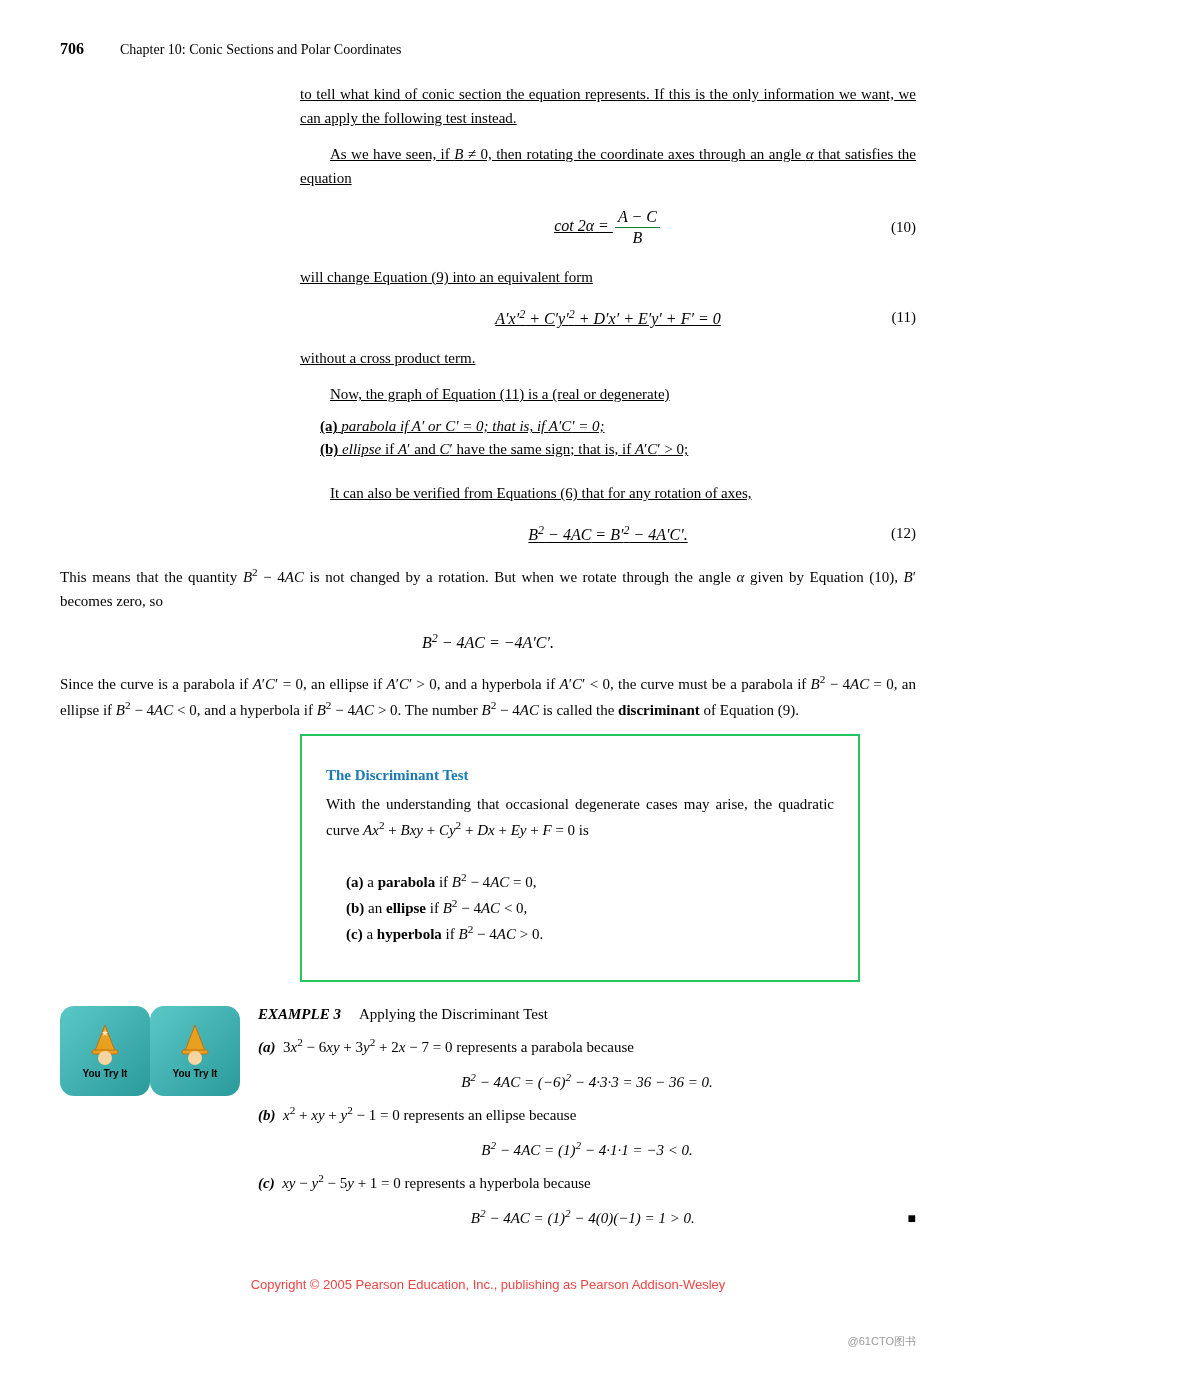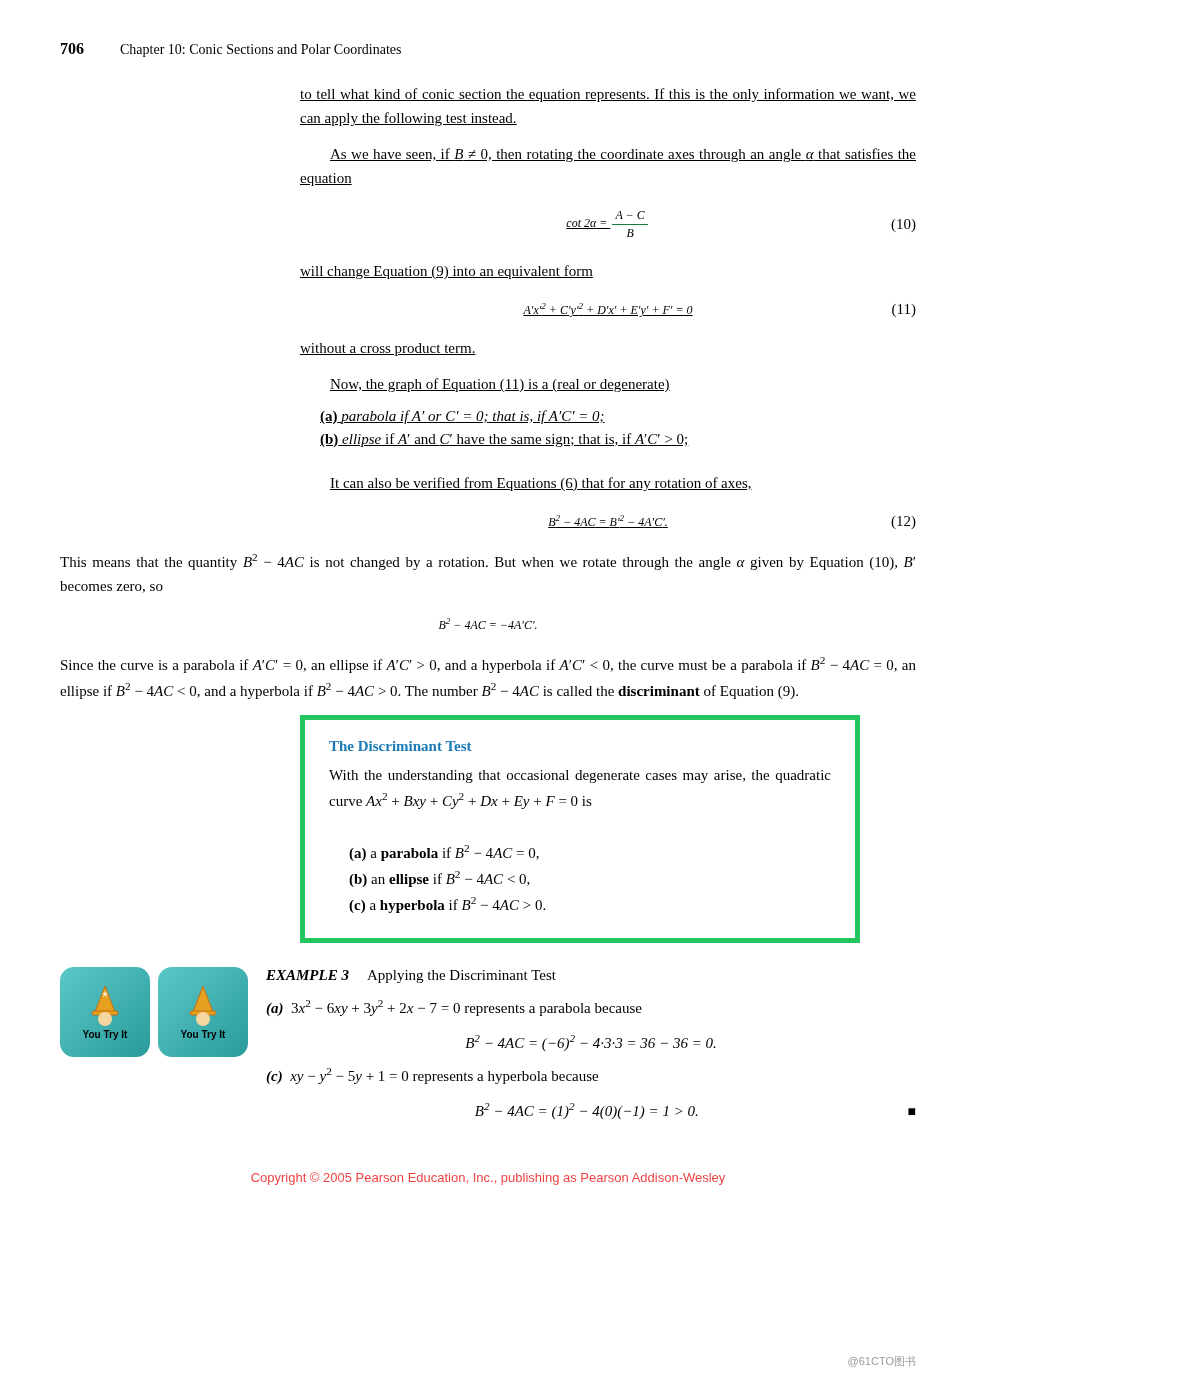--- a/index.html
+++ b/index.html
@@ -61,56 +61,55 @@
       position: relative;
     }
 
     .equation-number {
       position: absolute;
       right: 0;
     }
 
     .equation-content {
       font-style: italic;
-      font-size: 12px;
+      font-size: 16px;
     }
 
     .list-item {
       margin-bottom: 6px;
       margin-left: 20px;
     }
 
     .list-item-label {
       font-weight: bold;
     }
 
     .discriminant-box {
-      border: 5px solid #22c55e;
-      padding: 18px 24px;
+      border: 2px solid #22c55e;
+      padding: 31px 24px;
       margin: 8px 0;
       margin-left: 240px;
       max-width: 560px;
     }
 
     .discriminant-title {
       color: #1a7ab5;
       font-weight: bold;
       font-size: 15px;
       margin-bottom: 8px;
     }
 
     .example-section {
       margin-top: 24px;
       display: flex;
       align-items: flex-start;
     }
 
     .you-try-it-icons {
       display: flex;
-      gap: 8px;
       margin-right: 18px;
       flex-shrink: 0;
     }
 
     .you-try-it-icon {
       width: 90px;
       height: 90px;
       background: linear-gradient(135deg, #5bc8c8 0%, #2a9a9a 100%);
       border-radius: 14px;
       display: flex;
@@ -160,21 +159,21 @@
       text-align: center;
       margin-top: 30px;
       padding-top: 10px;
       color: #ef4444;
       font-size: 13px;
       font-family: Arial, sans-serif;
     }
 
     .watermark {
       position: absolute;
-      bottom: 24px;
+      bottom: 44px;
       right: 60px;
       font-size: 11px;
       color: #999;
       font-family: Arial, sans-serif;
     }
 
     .black-square {
       color: #000;
       font-size: 14px;
       float: right;
@@ -364,20 +363,29 @@
       <div class="example-sub">
         <p>
           <span class="example-bold">(a)</span>
           &nbsp;3<em>x</em><sup>2</sup> − 6<em>xy</em> + 3<em>y</em><sup>2</sup> + 2<em>x</em> − 7 = 0 represents a parabola because
         </p>
         <div class="sub-equation">
           <em>B</em><sup>2</sup> − 4<em>AC</em> = (−6)<sup>2</sup> − 4·3·3 = 36 − 36 = 0.
         </div>
       </div>
 
+      <div class="example-sub">
+        <p>
+          <span class="example-bold">(b)</span>
+          &nbsp;<em>x</em><sup>2</sup> + <em>xy</em> + <em>y</em><sup>2</sup> − 1 = 0 represents an ellipse because
+        </p>
+        <div class="sub-equation">
+          <em>B</em><sup>2</sup> − 4<em>AC</em> = (1)<sup>2</sup> − 4·1·1 = −3 &lt; 0.
+        </div>
+      </div>
 
       <div class="example-sub">
         <p>
           <span class="example-bold">(c)</span>
           &nbsp;<em>xy</em> − <em>y</em><sup>2</sup> − 5<em>y</em> + 1 = 0 represents a hyperbola because
         </p>
         <div class="sub-equation">
           <em>B</em><sup>2</sup> − 4<em>AC</em> = (1)<sup>2</sup> − 4(0)(−1) = 1 &gt; 0.
           <span class="black-square">■</span>
         </div>

